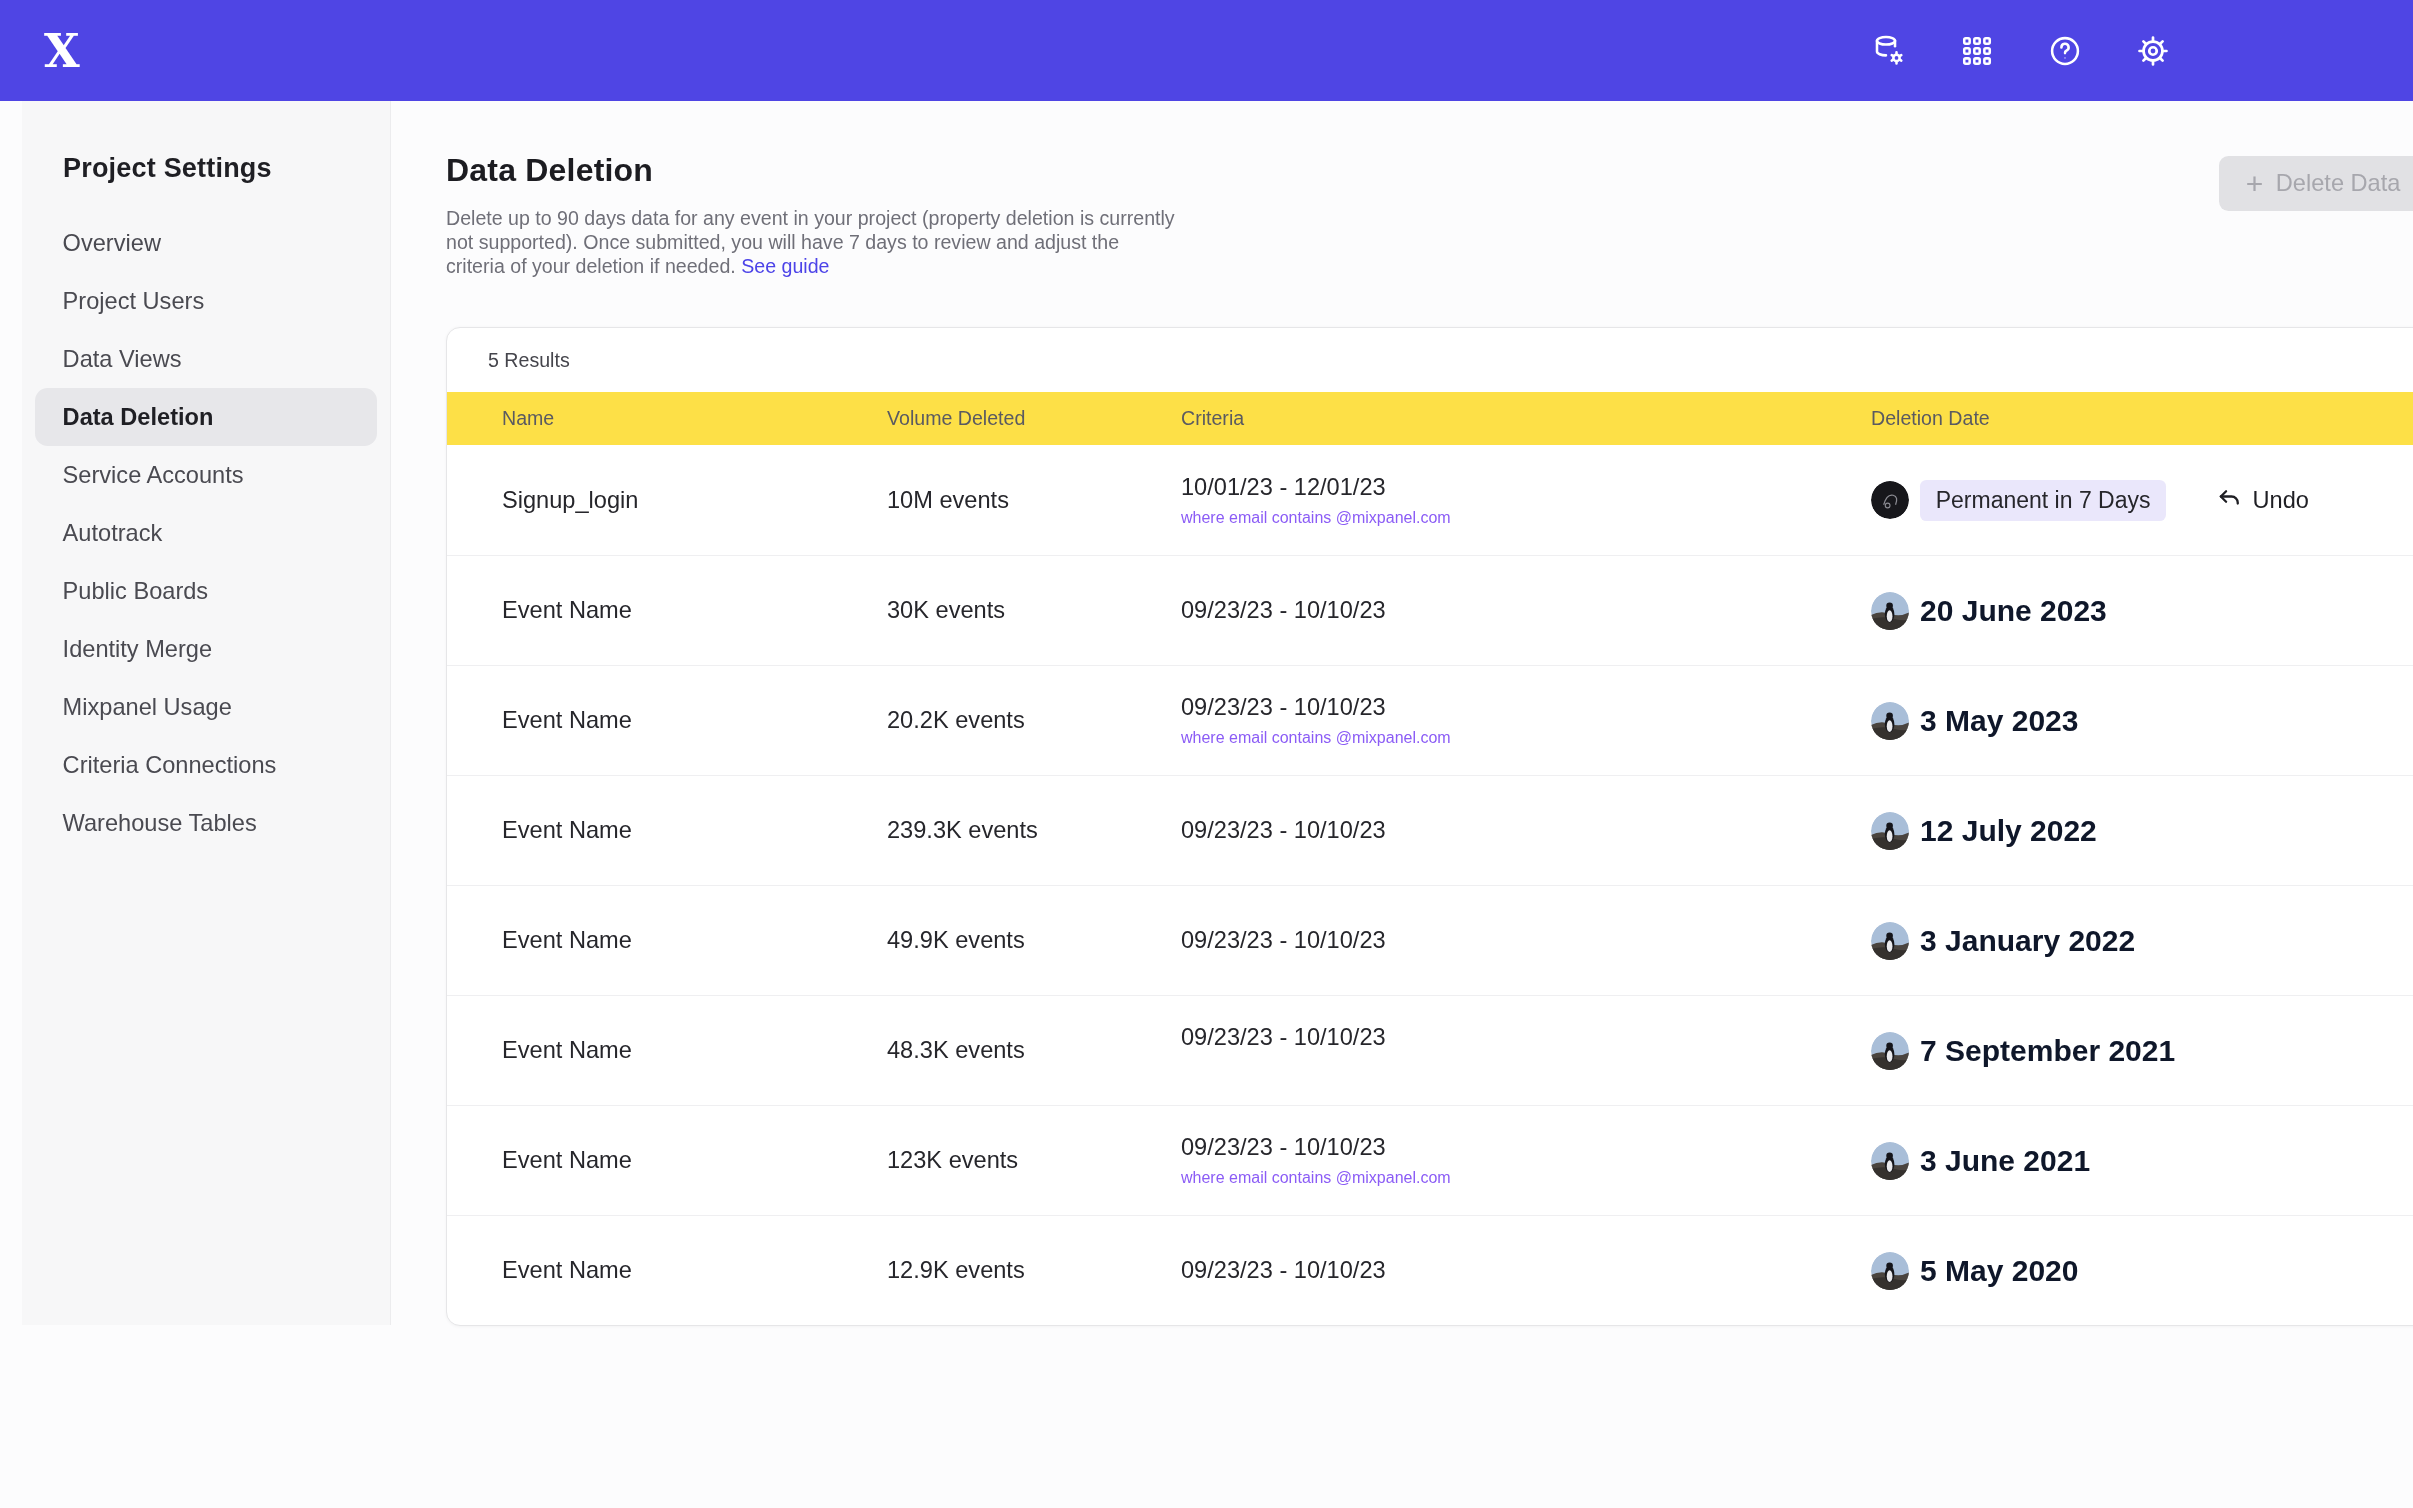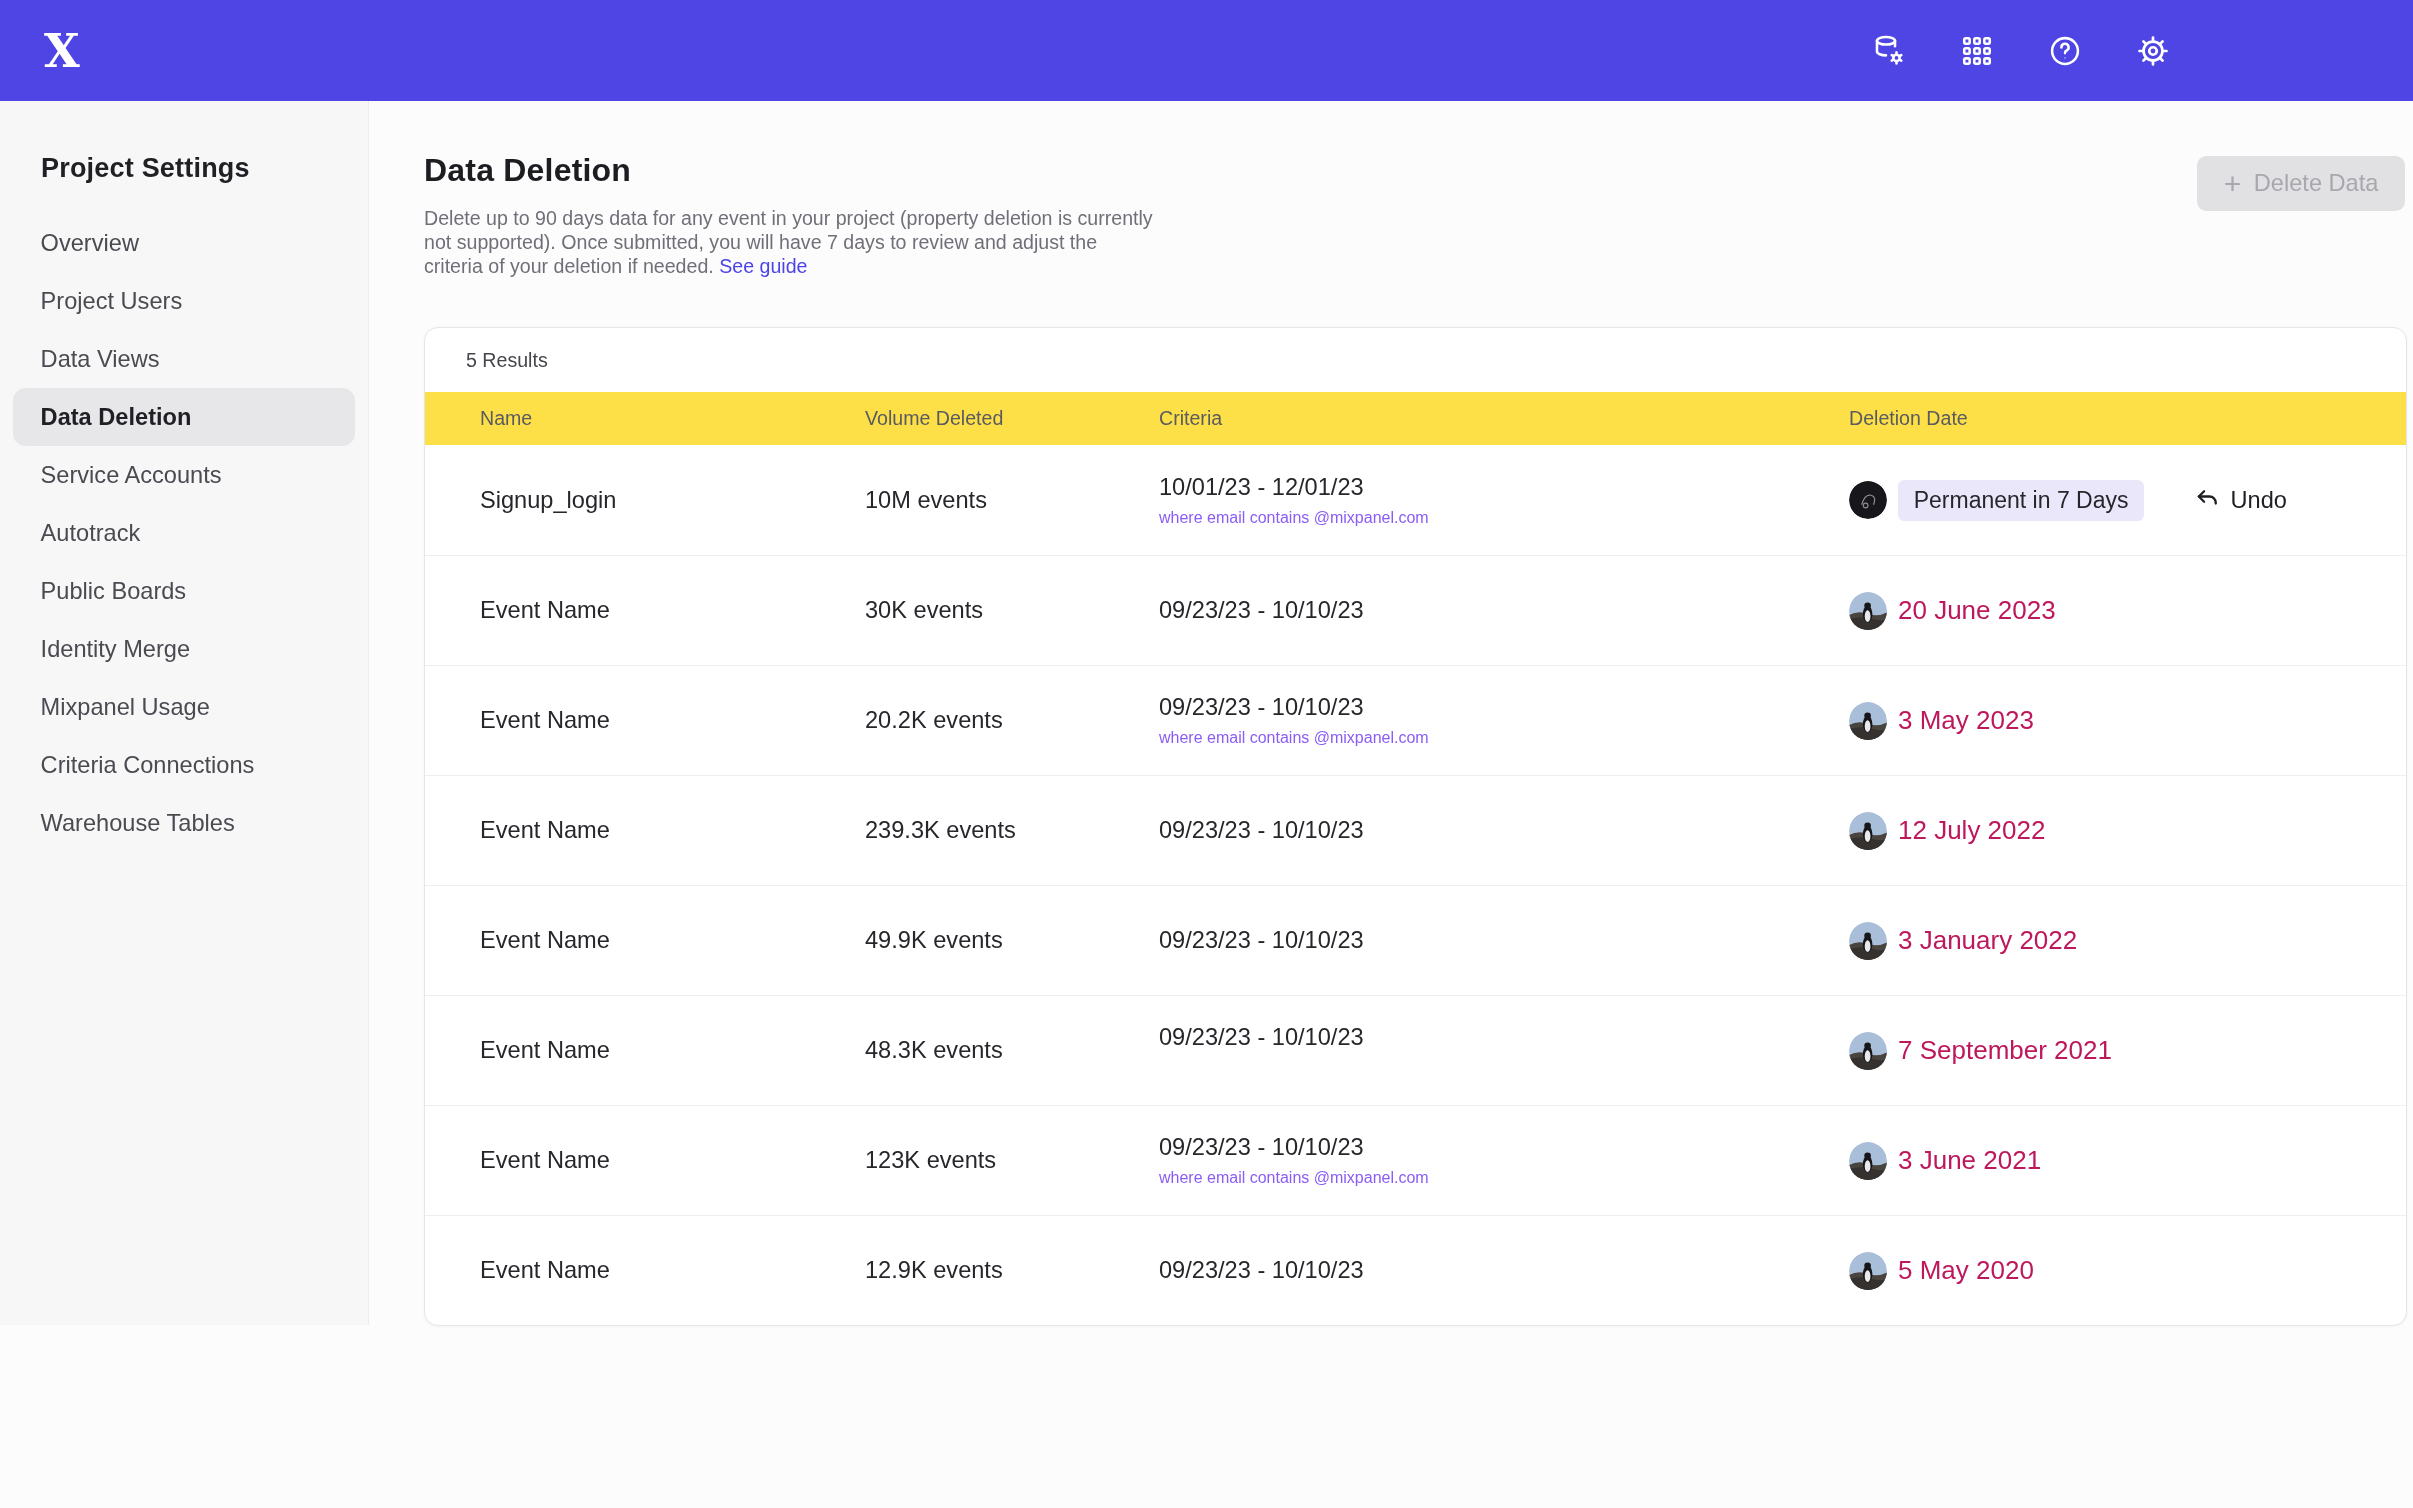--- a/index.html
+++ b/index.html
@@ -21,21 +21,21 @@
     padding:0 44px;
   }
   .logo{
     color:#fff;font-family:"DejaVu Serif", serif;font-weight:700;
     font-size:46px;line-height:1;user-select:none;
   }
   .topbar-spacer{flex:1;}
   .topbar-icons{display:flex;align-items:center;gap:52px;margin-right:198px;}
   .tb-icon{width:36px;height:36px;display:block;cursor:pointer;}
   
-  .shell{display:flex;height:1224px;}
+  .shell{display:flex;height:1224px;margin-left:22px;}
   .sidebar{
     width:369px;background:#F7F7F8;border-right:0.8px solid #ECECEE;
     padding-top:50px;flex-shrink:0;
   }
   .sidebar-title{
     font-size:27px;font-weight:700;color:#1F1F24;
     padding-left:41px;line-height:35px;letter-spacing:0.2px;
   }
   .nav-list{margin-top:28px;}
   .nav-item{
@@ -87,21 +87,21 @@
   .c-deletion{display:flex;align-items:center;gap:11px;}
   .avatar{width:38px;height:38px;border-radius:50%;overflow:hidden;flex-shrink:0;}
   .avatar svg{display:block;width:38px;height:38px;}
   .badge{
     background:var(--badge-bg);color:#26262B;border-radius:6.3px;
     height:41px;display:flex;align-items:center;padding:0 15.7px;font-size:23px;
   }
   .undo{display:flex;align-items:center;gap:9.4px;margin-left:38px;cursor:pointer;}
   .undo svg{width:28px;height:28px;}
   .undo-label{font-size:23.6px;font-weight:500;color:#1F1F24;}
-  .date-text{font-size:26px;color:#be185d;}
+  .date-text{font-size:30px;color:#0f172a;font-weight:bold;}
 </style>
 </head>
 <body>
 
 <header class="topbar">
   <div class="logo">X</div>
   <div class="topbar-spacer"></div>
   <div class="topbar-icons">
     <svg class="tb-icon" viewBox="0 0 24 24" fill="none" stroke="#fff" stroke-width="1.7" stroke-linecap="round">
       <ellipse cx="10" cy="5.2" rx="6" ry="2.5"></ellipse>

